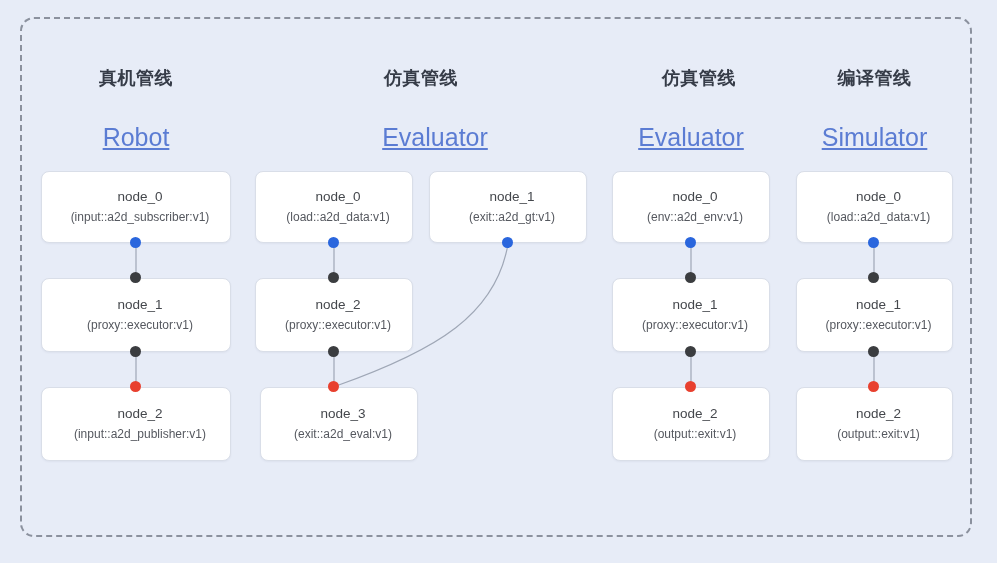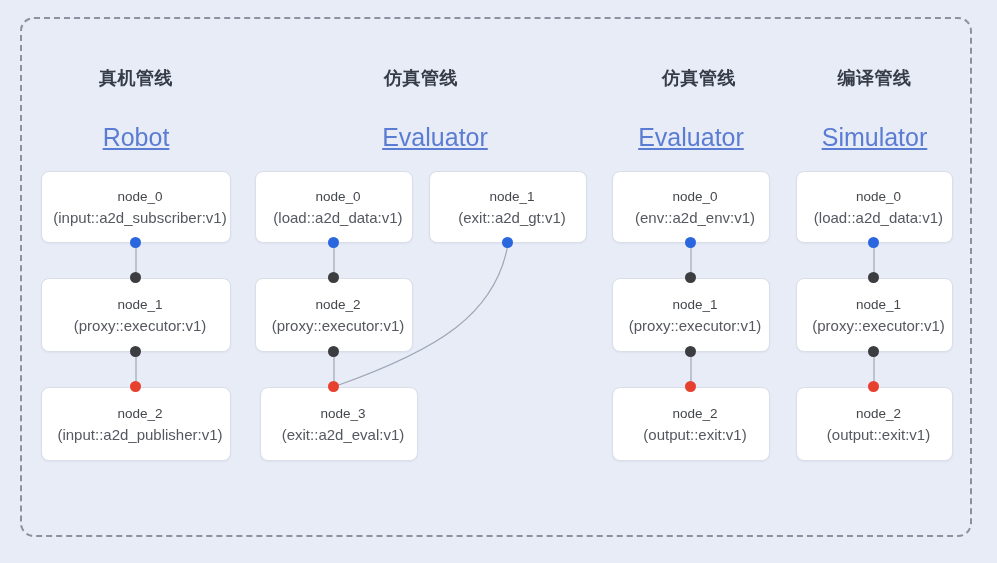--- a/index.html
+++ b/index.html
@@ -82,21 +82,21 @@
     gap: 2px;
     z-index: 2;
     padding-left: 8px;
   }
   .node .name {
     font-size: 13.5px;
     line-height: 19px;
     color: var(--node-name);
   }
   .node .type {
-    font-size: 15px;
+    font-size: 12px;
     line-height: 19px;
     color: var(--node-type);
   }
   .dot {
     position: absolute;
     width: 11px; height: 11px;
     border-radius: 50%;
     z-index: 3;
   }
   .dot.blue { background: var(--port-blue); }

